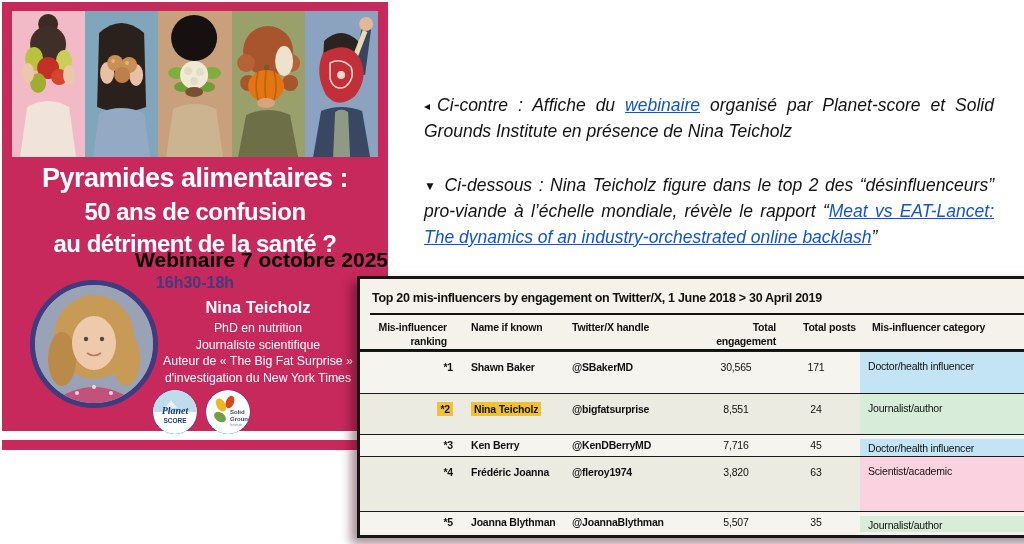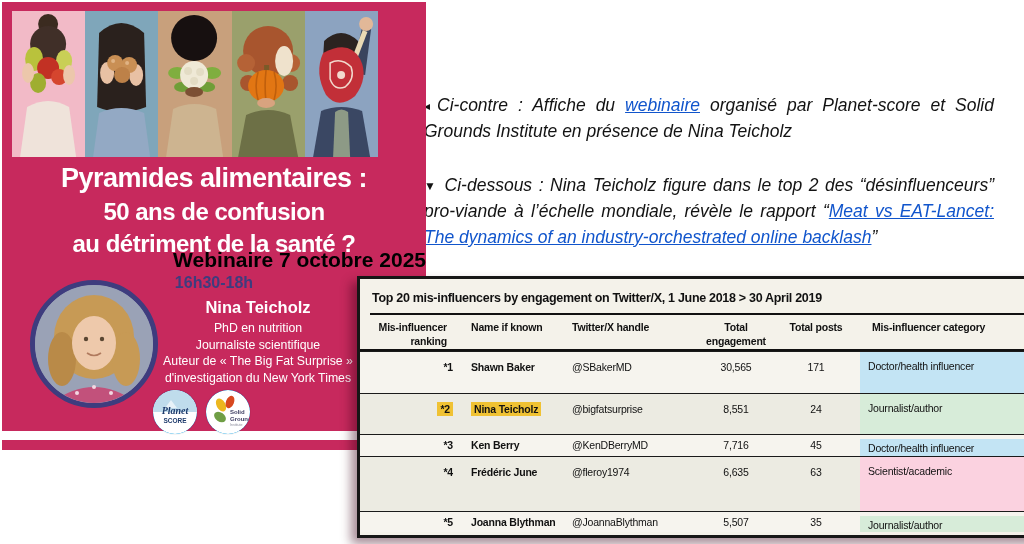--- a/index.html
+++ b/index.html
@@ -48,43 +48,43 @@
              font-weight:bold;font-size:12.5px;letter-spacing:-0.3px;color:#111;}
   .rule-title{border-top:2.5px solid #111;margin:0 10px;}
   .rule-head{border-top:2.5px solid #111;}
   .thead,.trow{display:grid;grid-template-columns:103px 103px 130px 80px 80px 1fr;}
   .thead{height:34px;font-weight:bold;font-size:10.5px;color:#111;align-items:start;
          padding-top:6px;box-sizing:border-box;}
   .hc{line-height:1.3;}
   .hc-rank{text-align:right;padding-right:16px;}
   .hc-name{padding-left:8px;}
   .hc-handle{padding-left:6px;}
-  .hc-eng,.hc-posts{text-align:center;}
+  .hc-eng,.hc-posts{text-align:right;}
   .hc-cat{padding-left:16px;}
   .trow{box-sizing:border-box;border-top:1.3px solid #1a1a1a;font-size:10.5px;color:#111;}
   .trow.odd{background:#f6f4ee;}
   .trow.even{background:#ecebe2;}
   .h1{height:42px;}.h2{height:41px;}.h3{height:22px;}.h4{height:55px;}.h5{height:21px;}
   .c{padding-top:9px;box-sizing:border-box;}
   .h3 .c,.h5 .c{padding-top:4px;}
   .c-rank{text-align:right;padding-right:10px;font-weight:bold;}
   .c-name{padding-left:8px;font-weight:bold;}
-  .c-handle{padding-left:6px;}
+  .c-handle{padding-left:6px;font-weight:bold;}
   .c-eng,.c-posts{text-align:center;}
   .c-cat{padding:0;height:100%;}
   .cat-block{height:100%;margin:0 8px 0 4px;padding:8px 0 0 8px;box-sizing:border-box;}
   .h3 .cat-block,.h5 .cat-block{padding-top:3px;}
   .hl{padding:1px 3px;}
 </style>
 </head>
 <body>
 
 <div class="stage">
 
-  <div class="poster" style="background: rgb(199, 41, 93); padding-left: 38px;">
+  <div class="poster" style="background: rgb(199, 41, 93);">
 
     <div class="photo-strip">
       <div class="photo" style="background: rgb(242, 186, 199);">
         <svg viewBox="0 0 73 146">
           <circle cx="36" cy="13" r="10" fill="#3b2b20"></circle>
           <ellipse cx="36" cy="33" rx="18" ry="18" fill="#402f28"></ellipse>
           <path d="M8 146 L15 96 Q36 84 57 96 L64 146 Z" fill="#efe3da"></path>
           <ellipse cx="22" cy="48" rx="9" ry="12" fill="#b9c23c"></ellipse>
           <ellipse cx="52" cy="50" rx="8" ry="11" fill="#c9cf56"></ellipse>
           <circle cx="36" cy="57" r="11" fill="#c23124"></circle>
@@ -262,23 +262,23 @@
       <div class="c c-handle"><span>@KenDBerryMD</span></div>
       <div class="c c-eng"><span>7,716</span></div>
       <div class="c c-posts"><span>45</span></div>
       <div class="c c-cat">
           <div class="cat-block" style="background: rgb(195, 228, 244);"><span>Doctor/health influencer</span></div>
         </div>
     </div>
 
     <div class="trow even h4">
       <div class="c c-rank"><span>*4</span></div>
-      <div class="c c-name"><span>Frédéric June</span></div>
+      <div class="c c-name"><span>Frédéric Joanna</span></div>
       <div class="c c-handle"><span>@fleroy1974</span></div>
-      <div class="c c-eng"><span>6,635</span></div>
+      <div class="c c-eng"><span>3,820</span></div>
       <div class="c c-posts"><span>63</span></div>
       <div class="c c-cat">
           <div class="cat-block" style="background: rgb(251, 210, 224);"><span>Scientist/academic</span></div>
         </div>
     </div>
 
     <div class="trow odd h5">
       <div class="c c-rank"><span>*5</span></div>
       <div class="c c-name"><span>Joanna Blythman</span></div>
       <div class="c c-handle"><span>@JoannaBlythman</span></div>

